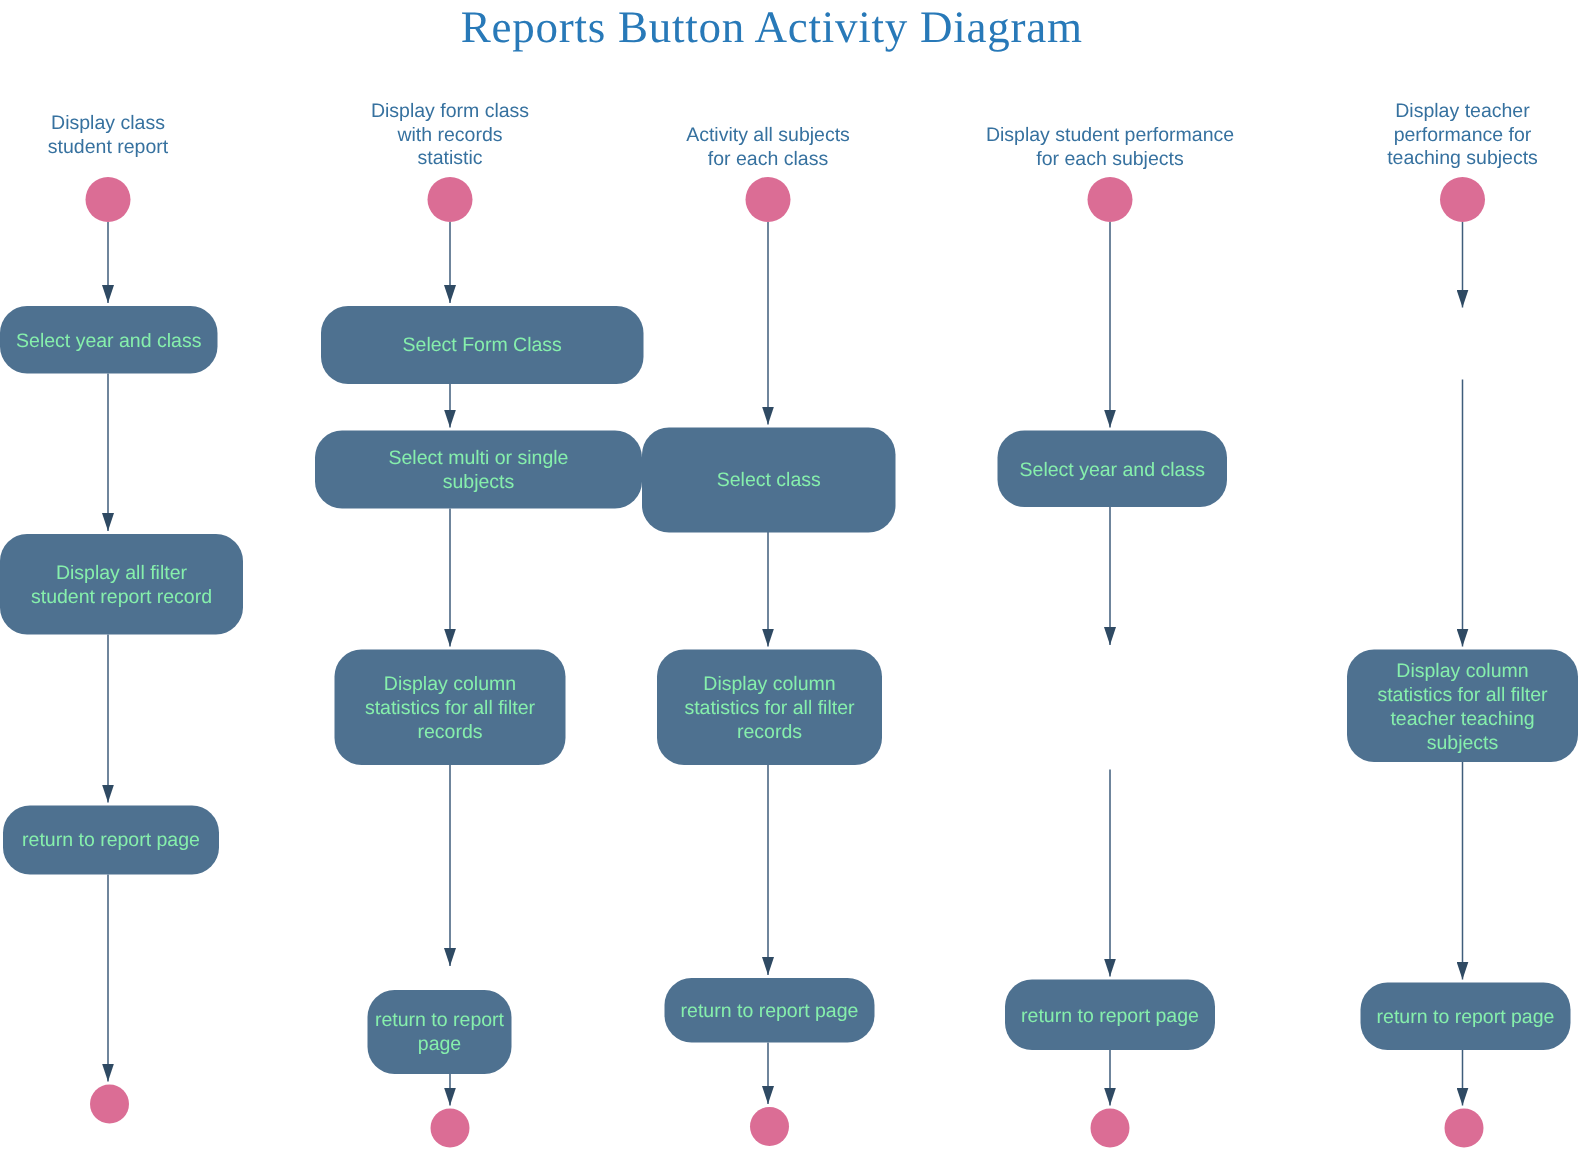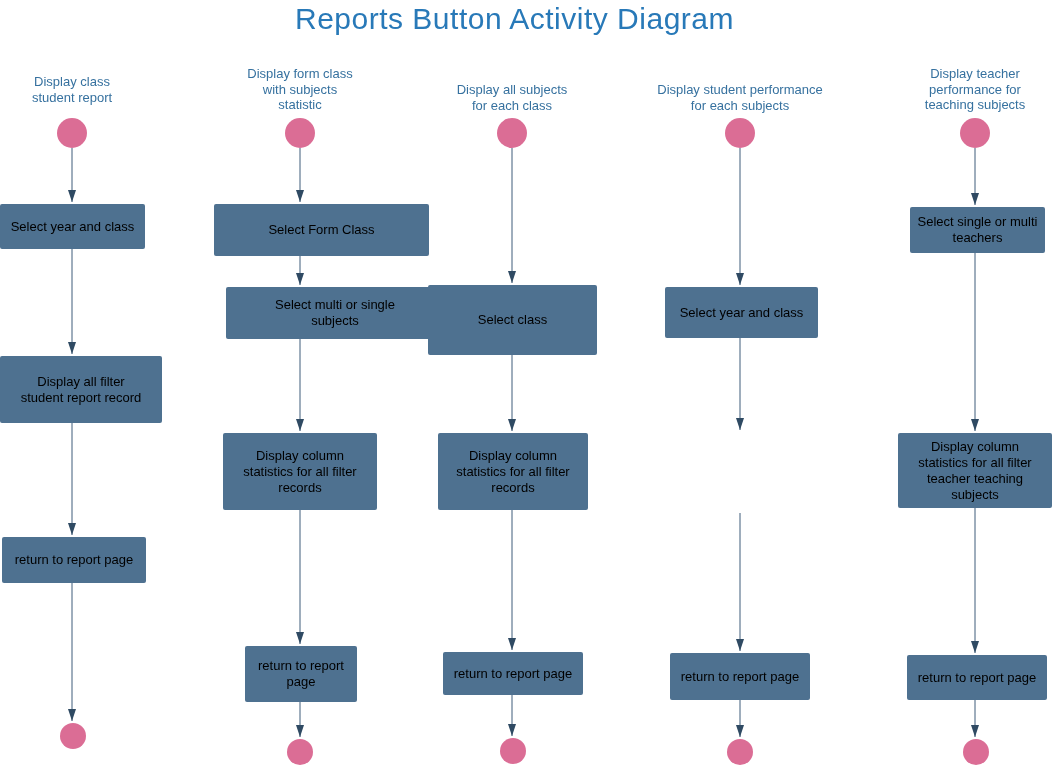--- a/index.html
+++ b/index.html
@@ -13,20 +13,21 @@
   }
   .title{
     position:absolute;
     left:0; top:2px;
     width:1029px;
     text-align:center;
     font-size:30px;
     color:#2879b8;
     font-weight:400;
     letter-spacing:0.5px;
+    font-family:Liberation Serif, serif;
   }
   .lane-header{
     position:absolute;
     width:230px;
     text-align:center;
     font-size:13px;
     line-height:15.5px;
     color:#36719f;
     white-space:pre-line;
   }
@@ -38,22 +39,22 @@
   }
   .end-circle{
     position:absolute;
     width:26px;height:26px;
     border-radius:50%;
     background:#db6d95;
   }
   .node{
     position:absolute;
     background:#4e7190;
-    border-radius:2px;
-    color:#000000;
+    border-radius:18px;
+    color:#86efac;
     font-size:13px;
     line-height:16px;
     display:flex;
     align-items:center;
     justify-content:center;
     text-align:center;
     white-space:pre-line;
     padding:0 2px;
     box-sizing:border-box;
   }
@@ -109,56 +110,54 @@
   <div class="lane-header" style="left:-43px;top:74px">Display class
 student report</div>
   <div class="start-circle" style="left:57px;top:118px"></div>
   <div class="node" style="left:0;top:204px;width:145px;height:45px">Select year and class</div>
   <div class="node" style="left:0;top:356px;width:162px;height:67px">Display all filter
 student report record</div>
   <div class="node" style="left:2px;top:537px;width:144px;height:46px">return to report page</div>
   <div class="end-circle" style="left:60px;top:723px"></div>
 
   <div class="lane-header" style="left:185px;top:66px">Display form class
-with subjects
+with records
 statistic</div>
   <div class="start-circle" style="left:285px;top:118px"></div>
   <div class="node" style="left:214px;top:204px;width:215px;height:52px">Select Form Class</div>
-  <div class="node" style="left:226px;top:287px;width:218px;height:52px">Select multi or single
+  <div class="node" style="left:210px;top:287px;width:218px;height:52px">Select multi or single
 subjects</div>
   <div class="node" style="left:223px;top:433px;width:154px;height:77px">Display column
 statistics for all filter
 records</div>
-  <div class="node" style="left:245px;top:646px;width:112px;height:56px">return to report
+  <div class="node" style="left:245px;top:660px;width:96px;height:56px">return to report
 page</div>
   <div class="end-circle" style="left:287px;top:739px"></div>
 
-  <div class="lane-header" style="left:397px;top:82px">Display all subjects
+  <div class="lane-header" style="left:397px;top:82px">Activity all subjects
 for each class</div>
   <div class="start-circle" style="left:497px;top:118px"></div>
   <div class="node" style="left:428px;top:285px;width:169px;height:70px">Select class</div>
   <div class="node" style="left:438px;top:433px;width:150px;height:77px">Display column
 statistics for all filter
 records</div>
   <div class="node" style="left:443px;top:652px;width:140px;height:43px">return to report page</div>
   <div class="end-circle" style="left:500px;top:738px"></div>
 
   <div class="lane-header" style="left:625px;top:82px">Display student performance
 for each subjects</div>
   <div class="start-circle" style="left:725px;top:118px"></div>
   <div class="node" style="left:665px;top:287px;width:153px;height:51px">Select year and class</div>
   <div class="node" style="left:670px;top:653px;width:140px;height:47px">return to report page</div>
   <div class="end-circle" style="left:727px;top:739px"></div>
 
   <div class="lane-header" style="left:860px;top:66px">Display teacher
 performance for
 teaching subjects</div>
   <div class="start-circle" style="left:960px;top:118px"></div>
-  <div class="node" style="left:910px;top:207px;width:135px;height:46px">Select single or multi
-teachers</div>
   <div class="node" style="left:898px;top:433px;width:154px;height:75px">Display column
 statistics for all filter
 teacher teaching
 subjects</div>
   <div class="node" style="left:907px;top:655px;width:140px;height:45px">return to report page</div>
   <div class="end-circle" style="left:963px;top:739px"></div>
 
 </div>
 
 </body></html>

